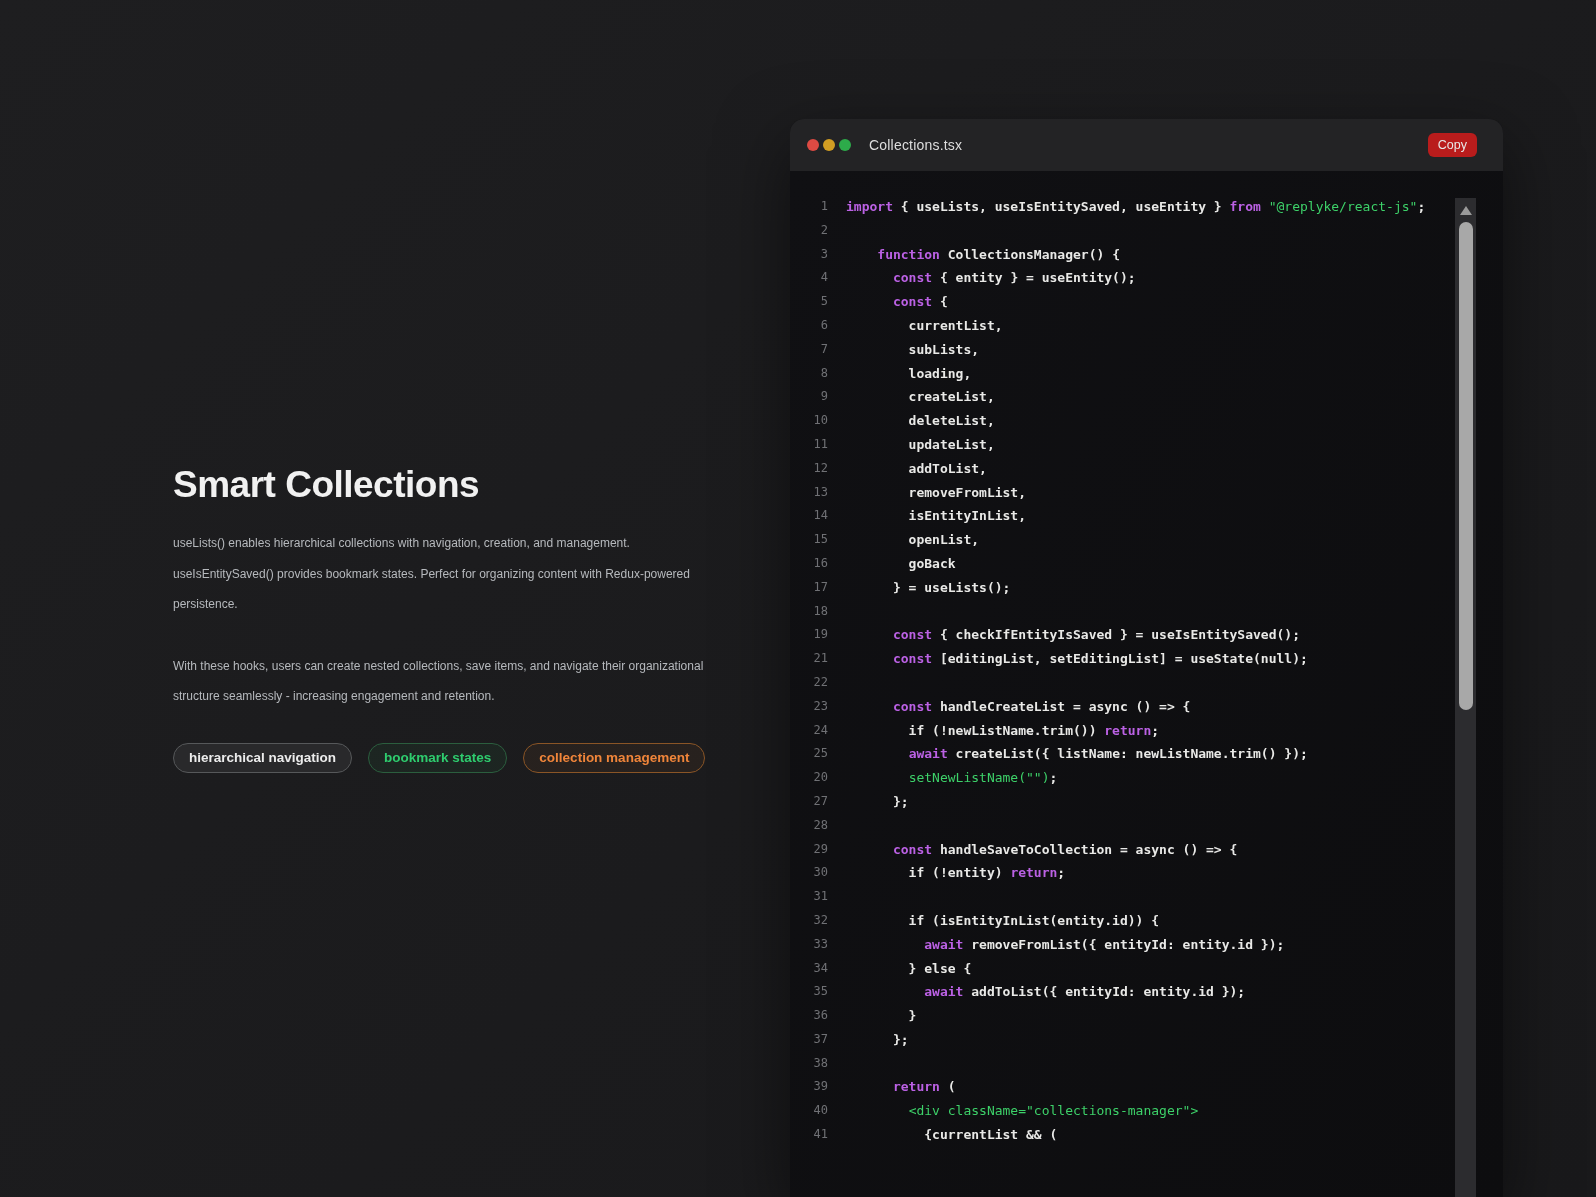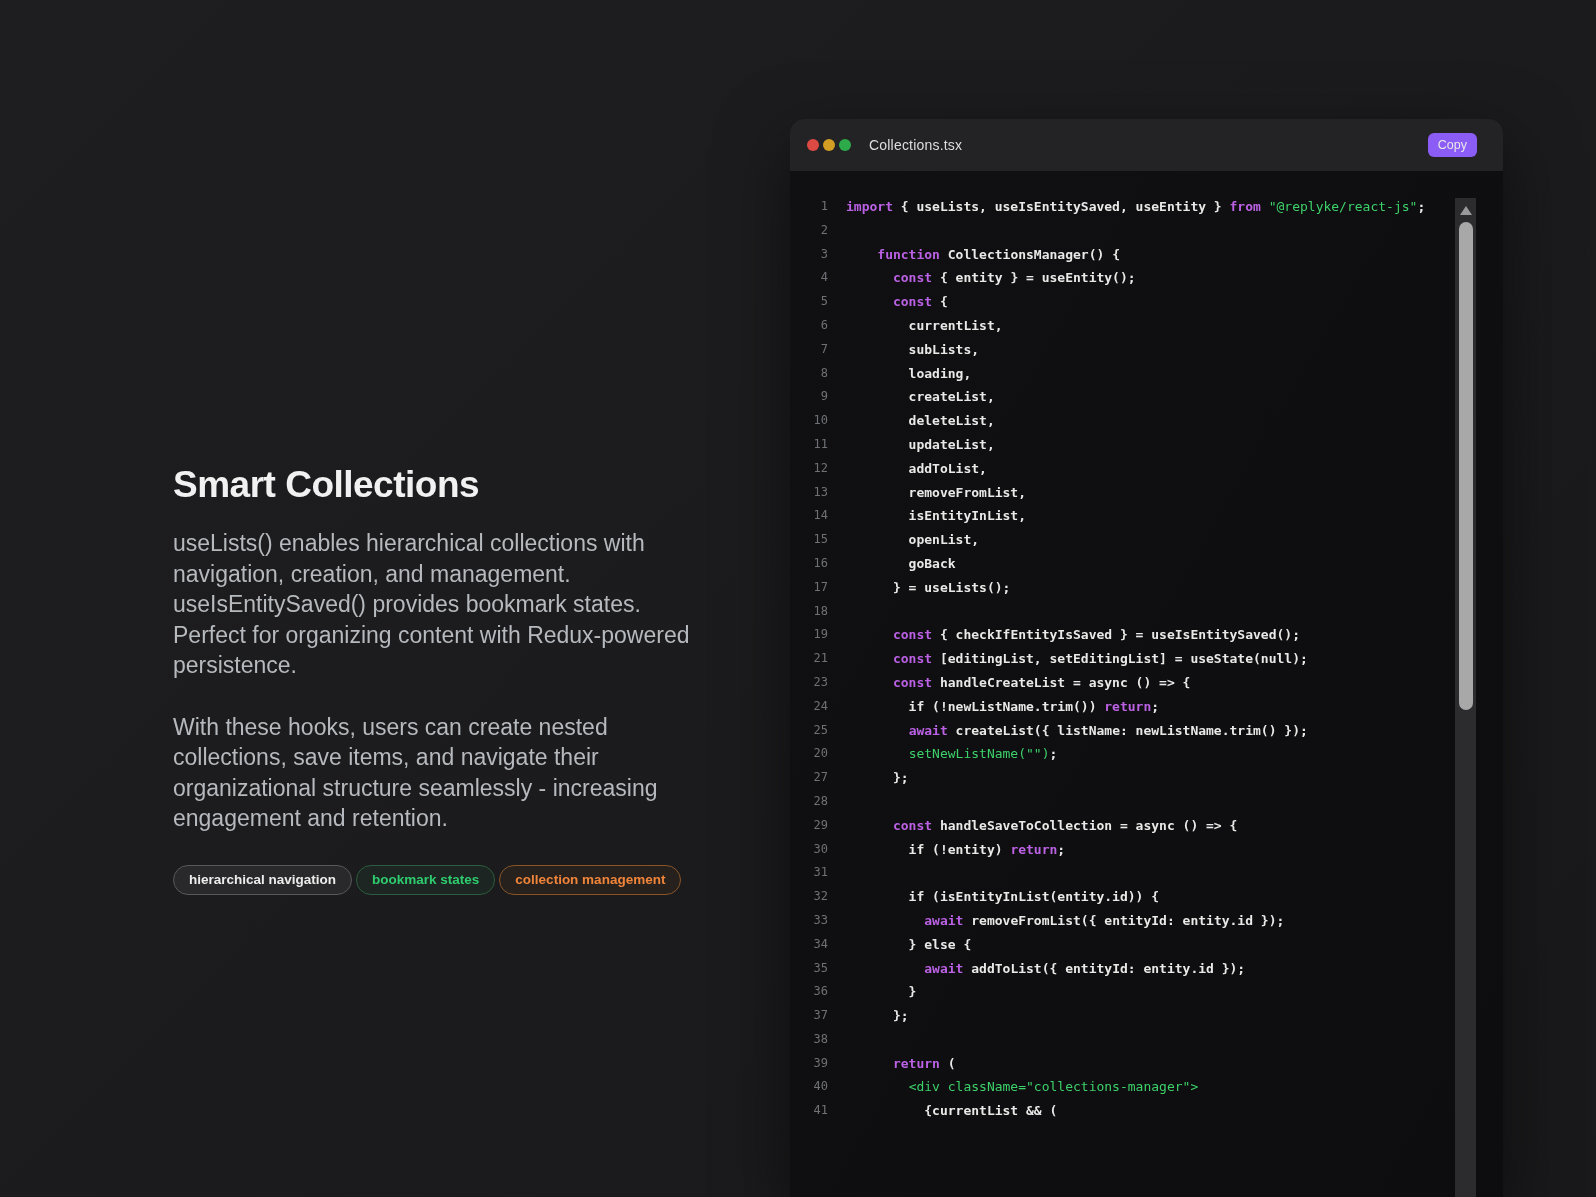--- a/index.html
+++ b/index.html
@@ -21,27 +21,27 @@
     width: 545px;
   }
   .hero h1 {
     font-size: 37px;
     font-weight: 800;
     letter-spacing: -0.5px;
     color: #f1f1f1;
     margin-bottom: 22px;
   }
   .hero p {
-    font-size: 23px;
+    font-size: 12px;
     line-height: 30.5px;
     color: #b6b9bd;
     margin-bottom: 31px;
   }
   .hero p:last-of-type { }
-  .tags { display: flex; gap: 4px; }
+  .tags { display: flex; gap: 16px; }
   .tag {
     display: inline-flex;
     align-items: center;
     height: 30px;
     padding: 0 15px;
     border-radius: 15px;
     font-size: 13.5px;
     font-weight: 700;
     white-space: nowrap;
     background: rgba(255,255,255,0.03);
@@ -76,21 +76,21 @@
     font-size: 14px;
     color: #dedede;
     letter-spacing: 0.2px;
   }
   .copy-btn {
     position: absolute;
     right: 26px;
     top: 14px;
     height: 24px;
     padding: 0 10px;
-    background: #8b5cf6;
+    background: #b91c1c;
     border: none;
     border-radius: 6px;
     color: #e8e8e8;
     font-size: 12.5px;
     font-family: "Liberation Sans", sans-serif;
     cursor: pointer;
   }
 
   .code-pane {
     position: relative;
@@ -249,20 +249,24 @@
           </div>
           <div class="cl">
             <span class="ln">19</span>
             <span class="ct"><span class="tok-pl">      </span><span class="tok-kw">const </span><span class="tok-pl">{ checkIfEntityIsSaved } = useIsEntitySaved();</span></span>
           </div>
           <div class="cl">
             <span class="ln">21</span>
             <span class="ct"><span class="tok-pl">      </span><span class="tok-kw">const </span><span class="tok-pl">[editingList, setEditingList] = useState(null);</span></span>
           </div>
           <div class="cl">
+            <span class="ln">22</span>
+            <span class="ct"></span>
+          </div>
+          <div class="cl">
             <span class="ln">23</span>
             <span class="ct"><span class="tok-pl">      </span><span class="tok-kw">const </span><span class="tok-pl">handleCreateList = async () =&gt; {</span></span>
           </div>
           <div class="cl">
             <span class="ln">24</span>
             <span class="ct"><span class="tok-pl">        if (!newListName.trim()) </span><span class="tok-kw">return</span><span class="tok-pl">;</span></span>
           </div>
           <div class="cl">
             <span class="ln">25</span>
             <span class="ct"><span class="tok-pl">        </span><span class="tok-kw">await </span><span class="tok-pl">createList({ listName: newListName.trim() });</span></span>

